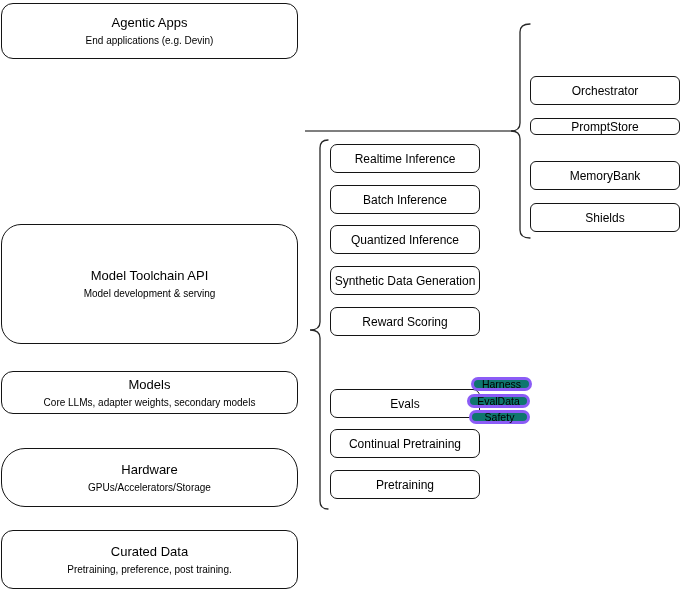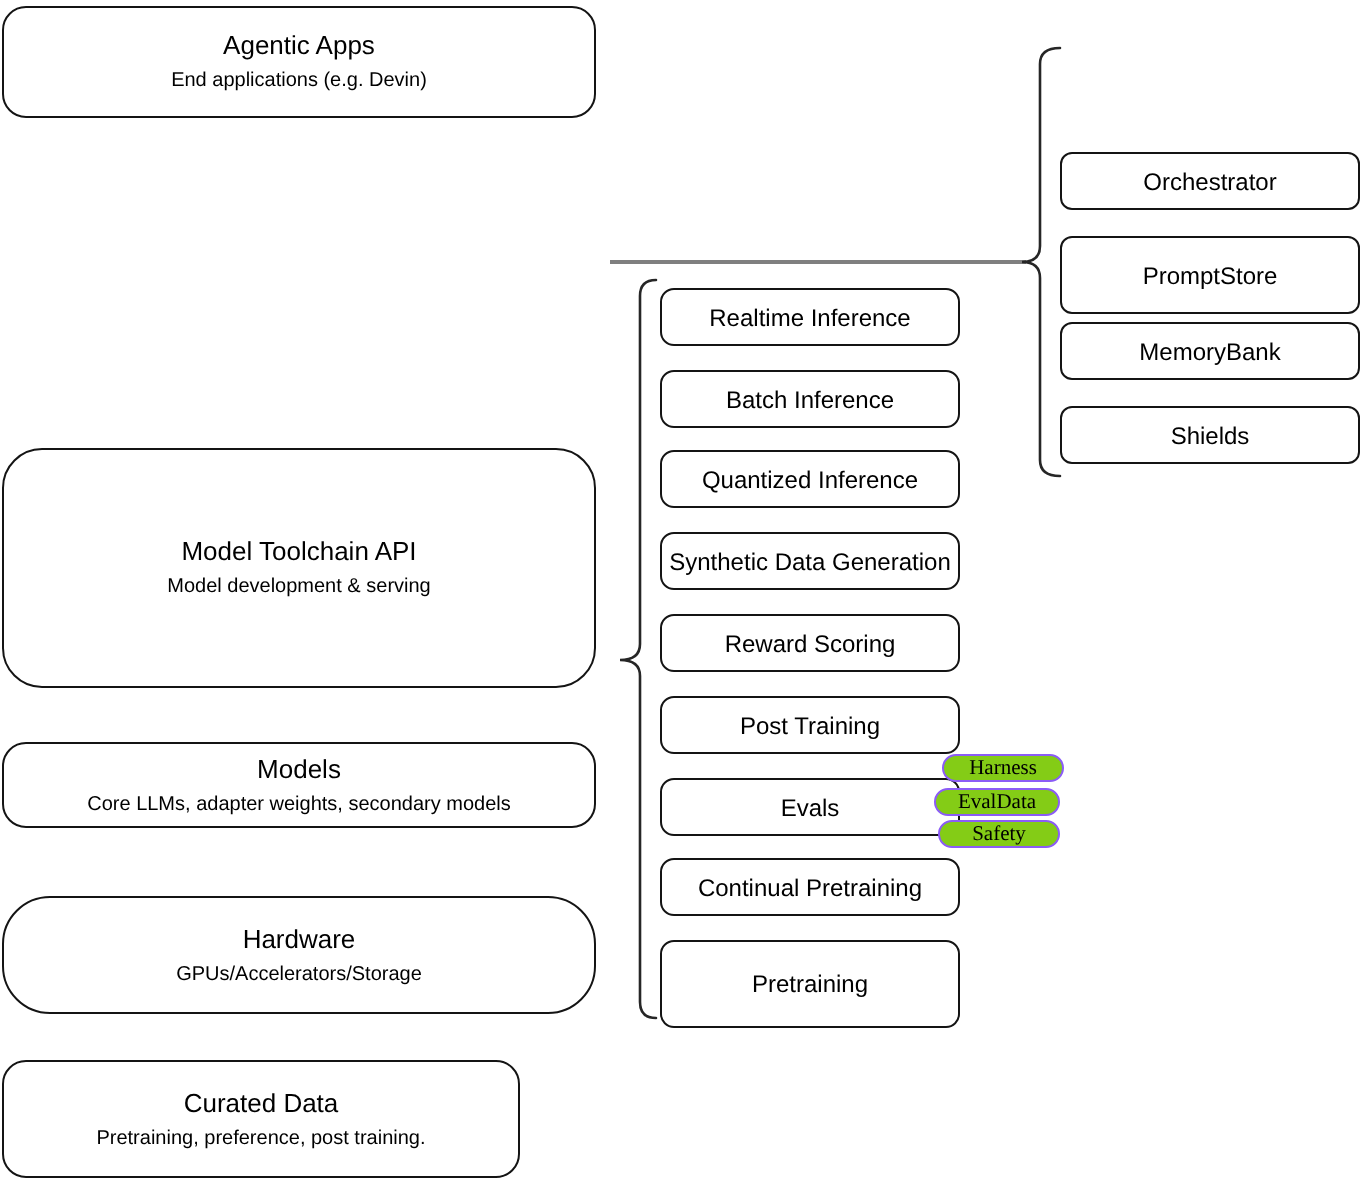--- a/index.html
+++ b/index.html
@@ -28,30 +28,29 @@
     justify-content: center;
     text-align: center;
     z-index: 2;
   }
   .node .title { font-size: 13px; line-height: 15px; }
   .node .sub { font-size: 10px; line-height: 12px; margin-top: 5px; color: #000; }
   .mini { font-size: 12px; line-height: 14px; }
   .pill {
     position: absolute;
     box-sizing: border-box;
-    background: #84cc16;
-    border: 1px solid #8b5cf6;
+    background: #0f766e;
+    border: 3px solid #8b5cf6;
     border-radius: 999px;
     display: flex;
     align-items: center;
     justify-content: center;
     font-size: 10.5px;
     line-height: 11px;
     z-index: 3;
-    font-family: Liberation Serif, serif;
   }
 </style>
 </head>
 <body>
 
 <div class="canvas">
 
   <svg class="connector-layer" viewBox="0 0 682 591" xmlns="http://www.w3.org/2000/svg">
     <path d="M305,131 L513,131" stroke="#7f7f7f" stroke-width="2" fill="none"></path>
     <path d="M530,24 Q520,24 520,32 L520,123 Q520,131 511,131 Q520,131 520,139 L520,230 Q520,238 530,238" stroke="#262626" stroke-width="1.3" fill="none" stroke-linecap="round"></path>
@@ -72,37 +71,36 @@
   <div class="node" style="left:1px; top:371px; width:297px; height:43px; border-radius:12px;">
     <div class="title">Models</div>
     <div class="sub">Core LLMs, adapter weights, secondary models</div>
   </div>
 
   <div class="node" style="left:1px; top:448px; width:297px; height:59px; border-radius:24px;">
     <div class="title">Hardware</div>
     <div class="sub">GPUs/Accelerators/Storage</div>
   </div>
 
-  <div class="node" style="left:1px; top:530px; width:259px; height:59px; border-radius:12px;">
+  <div class="node" style="left:1px; top:530px; width:297px; height:59px; border-radius:12px;">
     <div class="title">Curated Data</div>
     <div class="sub">Pretraining, preference, post training.</div>
   </div>
 
   <div class="node mini" style="left:330px; top:144px; width:150px; height:29px; border-radius:7px;">Realtime Inference</div>
   <div class="node mini" style="left:330px; top:185px; width:150px; height:29px; border-radius:7px;">Batch Inference</div>
   <div class="node mini" style="left:330px; top:225px; width:150px; height:29px; border-radius:7px;">Quantized Inference</div>
   <div class="node mini" style="left:330px; top:266px; width:150px; height:29px; border-radius:7px;">Synthetic Data Generation</div>
   <div class="node mini" style="left:330px; top:307px; width:150px; height:29px; border-radius:7px;">Reward Scoring</div>
-  <div class="node mini" style="left:330px; top:348px; width:150px; height:29px; border-radius:7px;">Post Training</div>
   <div class="node mini" style="left:330px; top:389px; width:150px; height:29px; border-radius:7px;">Evals</div>
   <div class="node mini" style="left:330px; top:429px; width:150px; height:29px; border-radius:7px;">Continual Pretraining</div>
-  <div class="node mini" style="left:330px; top:470px; width:150px; height:44px; border-radius:7px;">Pretraining</div>
+  <div class="node mini" style="left:330px; top:470px; width:150px; height:29px; border-radius:7px;">Pretraining</div>
 
   <div class="pill" style="left:471px; top:377px; width:61px; height:14px;">Harness</div>
   <div class="pill" style="left:467px; top:394px; width:63px; height:14px;">EvalData</div>
   <div class="pill" style="left:469px; top:410px; width:61px; height:14px;">Safety</div>
 
   <div class="node mini" style="left:530px; top:76px; width:150px; height:29px; border-radius:6px;">Orchestrator</div>
-  <div class="node mini" style="left:530px; top:118px; width:150px; height:39px; border-radius:6px;">PromptStore</div>
+  <div class="node mini" style="left:530px; top:118px; width:150px; height:17px; border-radius:6px;">PromptStore</div>
   <div class="node mini" style="left:530px; top:161px; width:150px; height:29px; border-radius:6px;">MemoryBank</div>
   <div class="node mini" style="left:530px; top:203px; width:150px; height:29px; border-radius:6px;">Shields</div>
 
 </div>
 
 </body></html>

